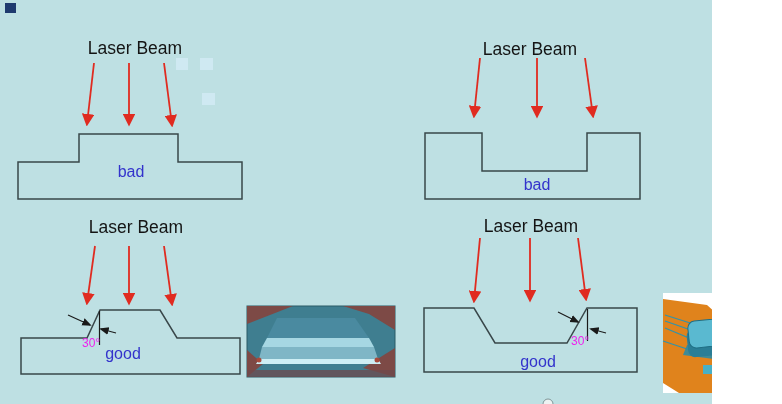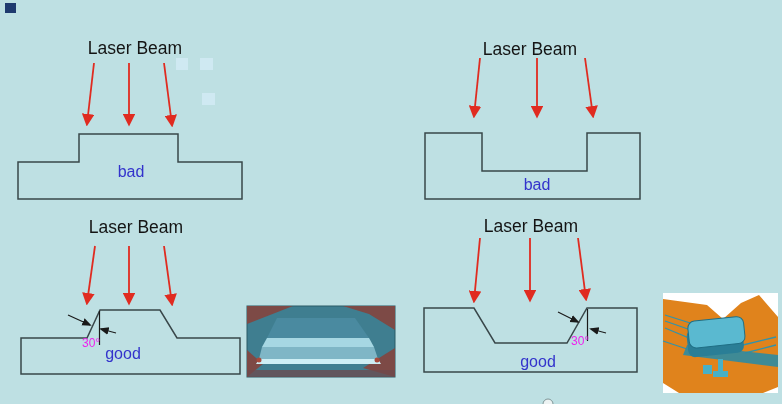--- a/index.html
+++ b/index.html
@@ -1,18 +1,18 @@
 <!DOCTYPE html>
 <html><head>
 <meta charset="utf-8">
 <style>
   html, body { margin: 0; padding: 0; background: #ffffff; }
   .stage {
     position: relative;
-    width: 782px; height: 404px;
+    width: 712px; height: 404px;
     overflow: hidden;
     font-family: "Liberation Sans", sans-serif;
     text-decoration: underline;
   }
   svg { display: block; }
   text { font-family: "Liberation Sans", sans-serif; }
   .title-text { font-size: 17.5px; }
   .verdict-text { font-size: 16px; }
   .angle-text { font-size: 12px; }
 </style>

